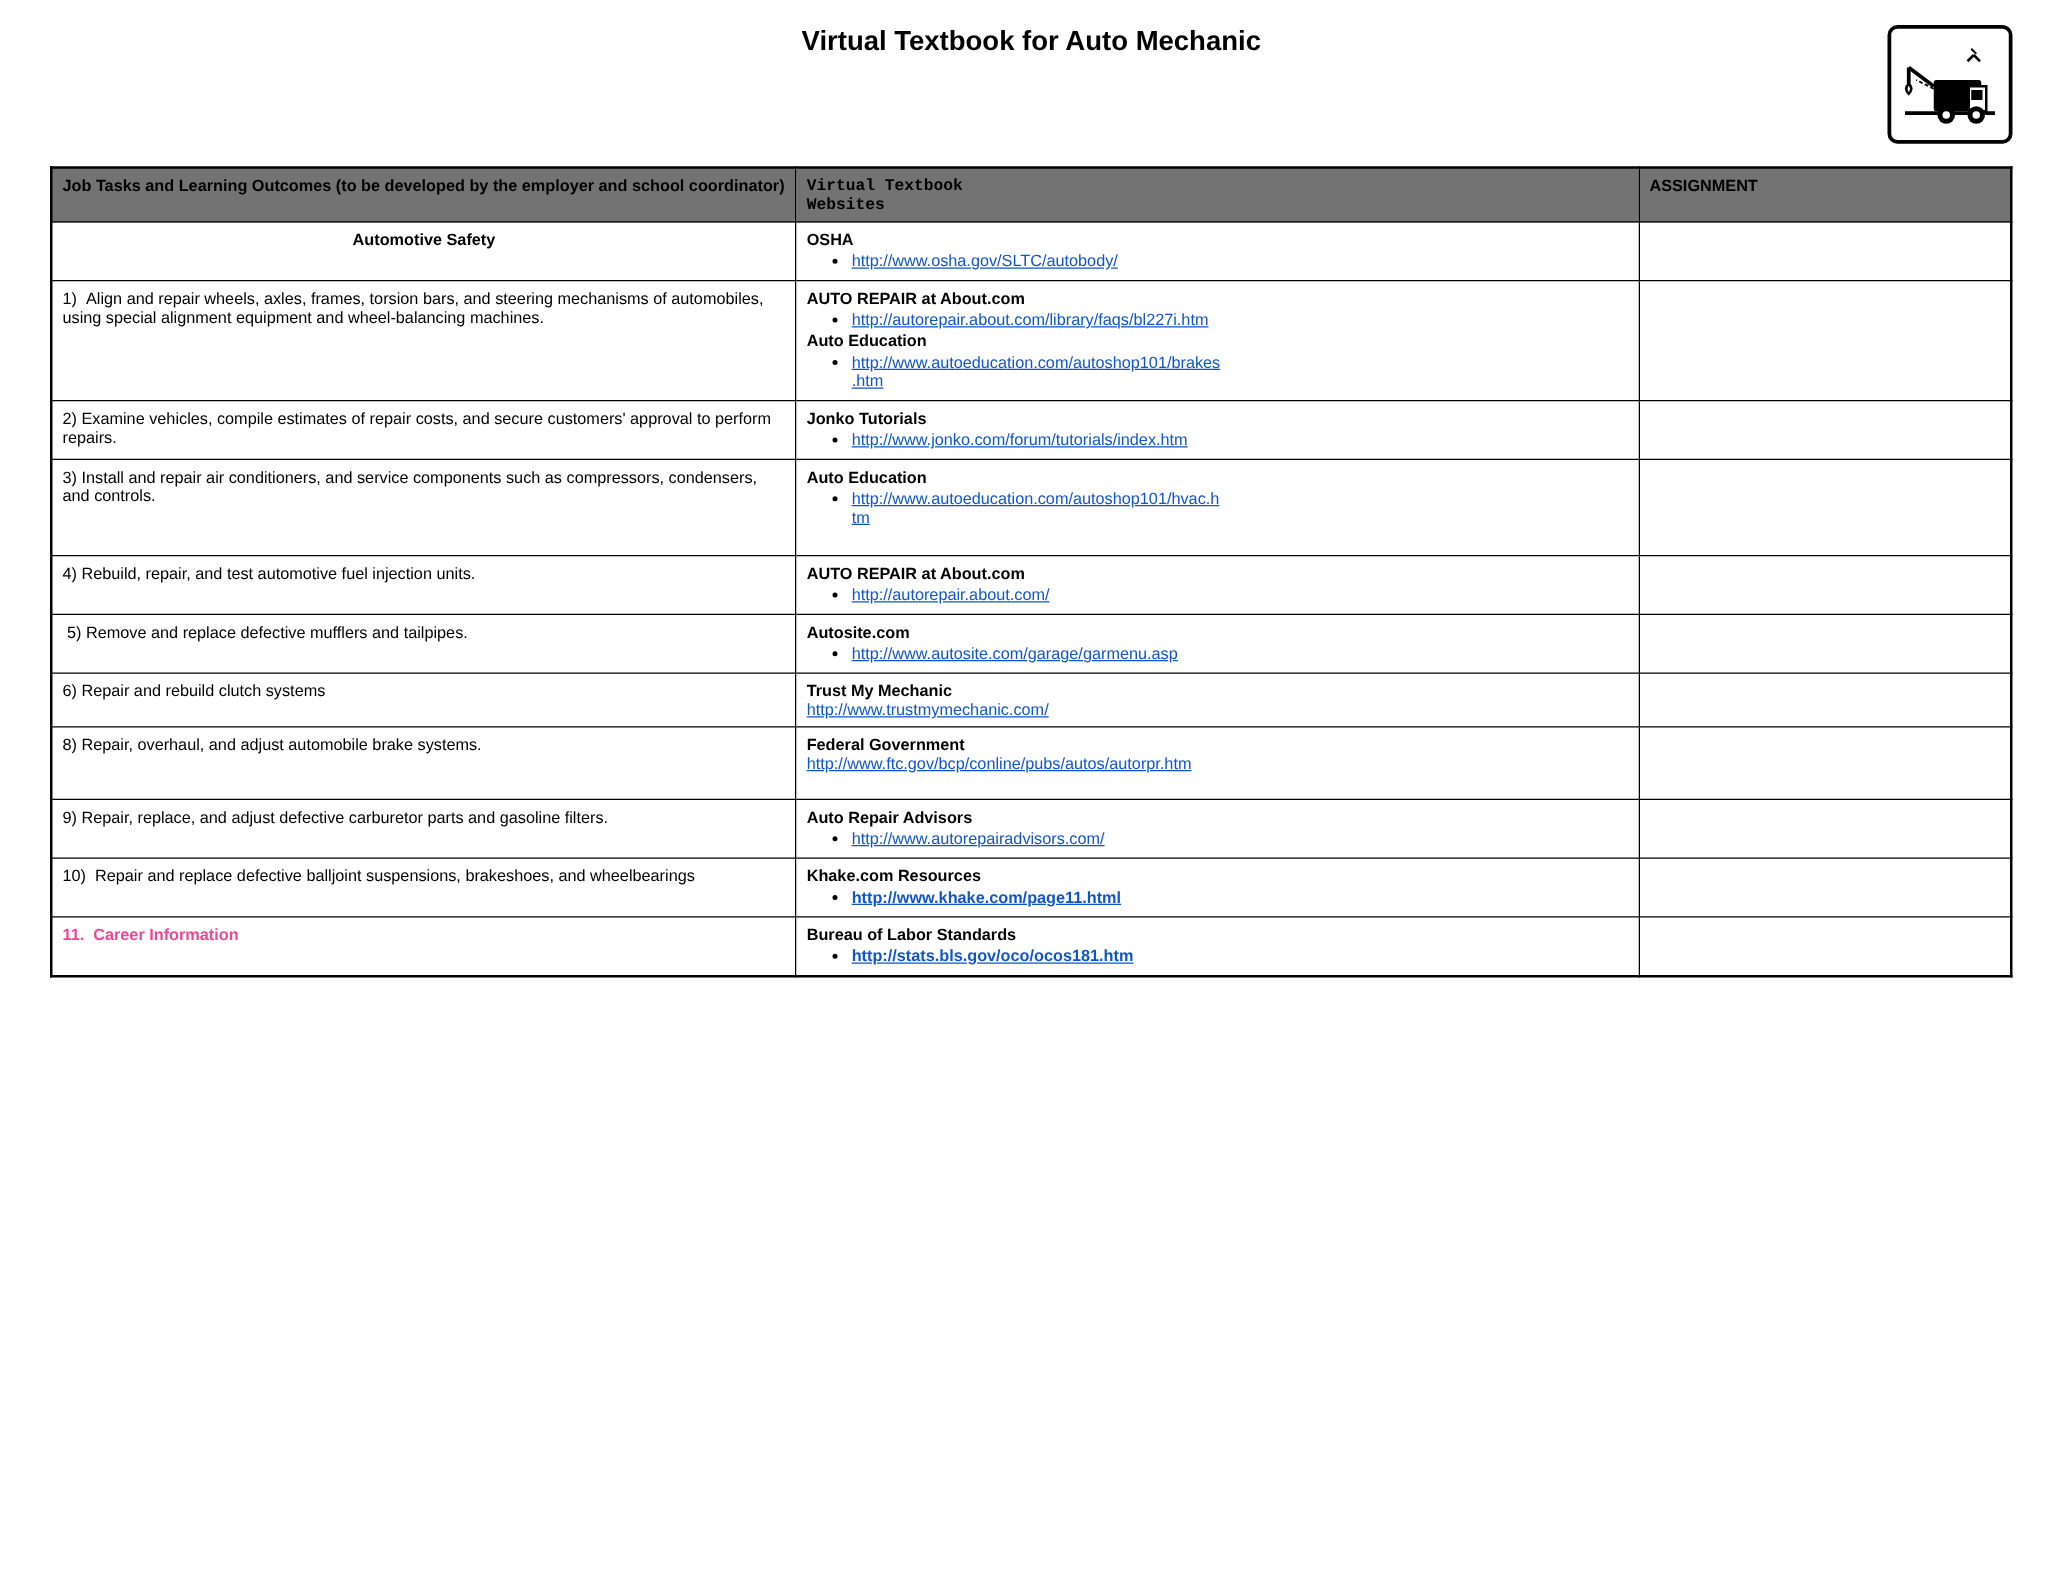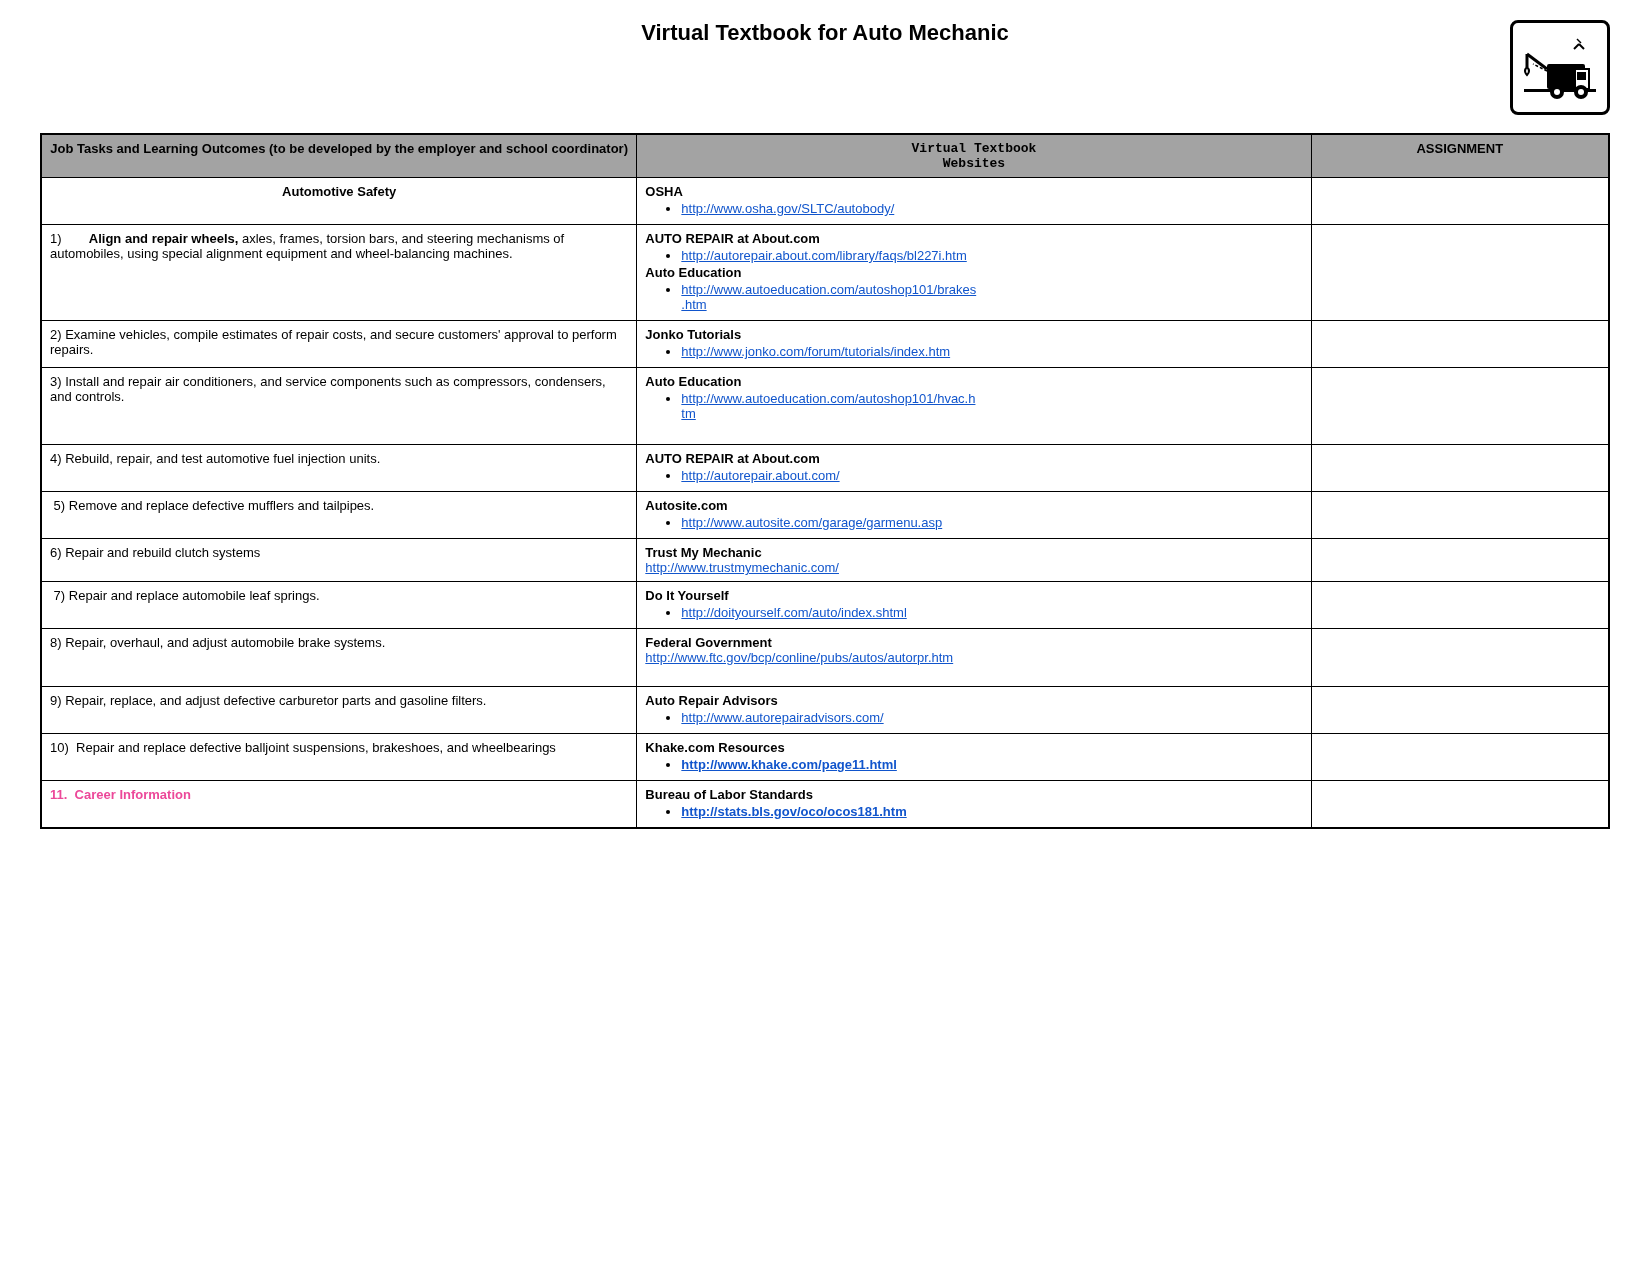--- a/index.html
+++ b/index.html
@@ -46,46 +46,45 @@
       width: 100%;
       border-collapse: collapse;
       border: 2px solid #000;
     }
     th, td {
       border: 1px solid #000;
       padding: 6px 8px;
       vertical-align: top;
     }
     thead tr th {
-      text-align: center;
+      text-align: left;
       font-weight: bold;
       font-size: 13px;
-      background: #a3a3a3;
+      background: #737373;
       margin-top: 47px;
     }
     .col-tasks { width: 38%; }
     .col-websites { width: 43%; font-family: Liberation Mono, monospace; }
     .col-assignment { width: 19%; }
     .section-header {
       font-weight: bold;
     }
     .link-blue {
       color: #1155cc;
       text-decoration: underline;
     }
     ul {
       list-style: disc;
       margin-left: 22px;
     }
     ul li {
       margin: 2px 14px;
     }
     .task-bold {
-      font-weight: bold;
-      margin-left: 20px;
+      font-weight: normal;
     }
     .item-11-label {
       color: #ec4899;
       font-weight: bold;
       font-size: 13px;
     }
   </style>
 </head>
 <body>
 
@@ -208,30 +207,20 @@
 
     <tr>
       <td>6) Repair and rebuild clutch systems</td>
       <td>
         <span class="section-header">Trust My Mechanic</span><br>
         <a class="link-blue" href="#">http://www.trustmymechanic.com/</a>
       </td>
       <td></td>
     </tr>
 
-    <tr>
-      <td>&nbsp;7) Repair and replace automobile leaf springs.</td>
-      <td>
-        <span class="section-header">Do It Yourself</span>
-        <ul>
-          <li><a class="link-blue" href="#">http://doityourself.com/auto/index.shtml</a></li>
-        </ul>
-      </td>
-      <td></td>
-    </tr>
 
     <tr>
       <td>8) Repair, overhaul, and adjust automobile brake systems.</td>
       <td>
         <span class="section-header">Federal Government</span><br>
         <a class="link-blue" href="#">http://www.ftc.gov/bcp/conline/pubs/autos/autorpr.htm</a>
         <br><br>
       </td>
       <td></td>
     </tr>

